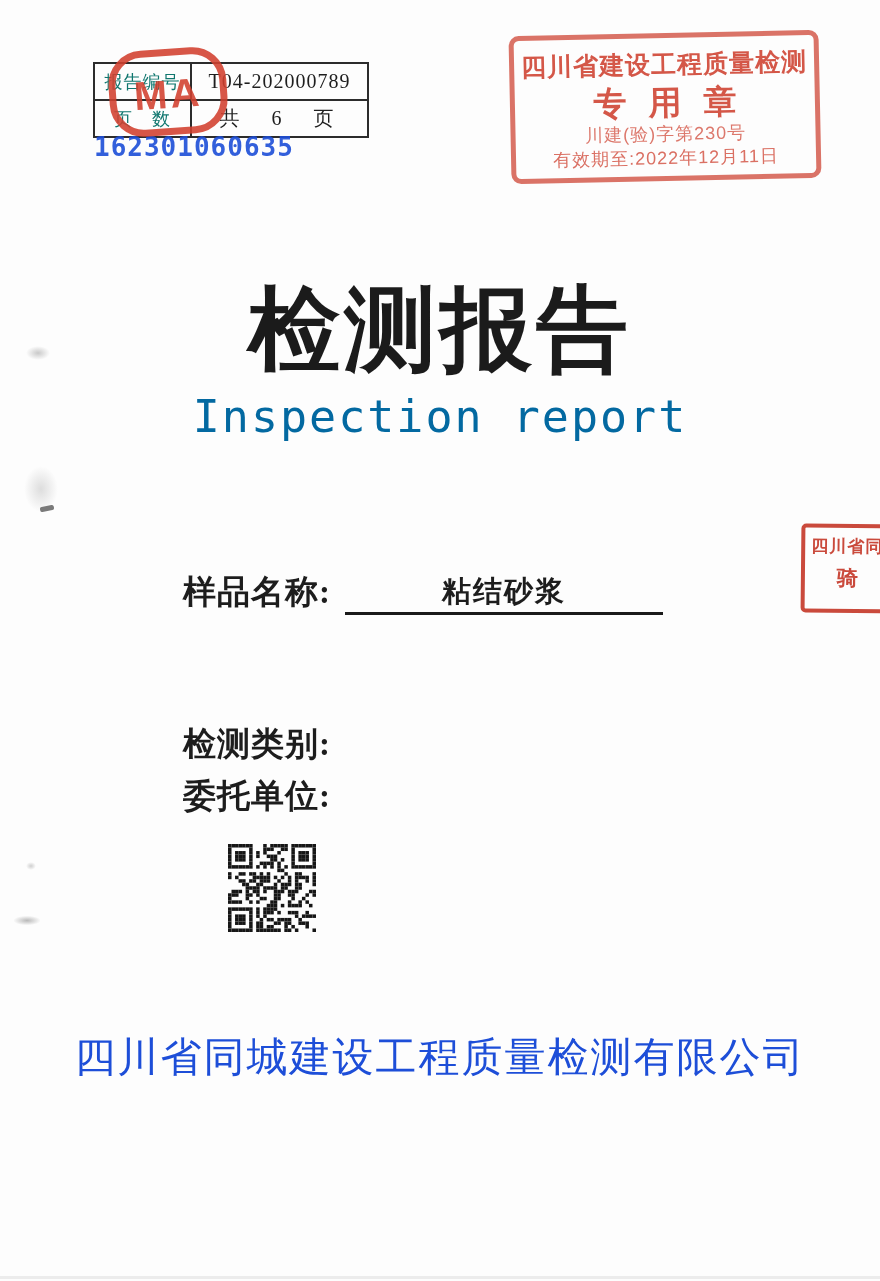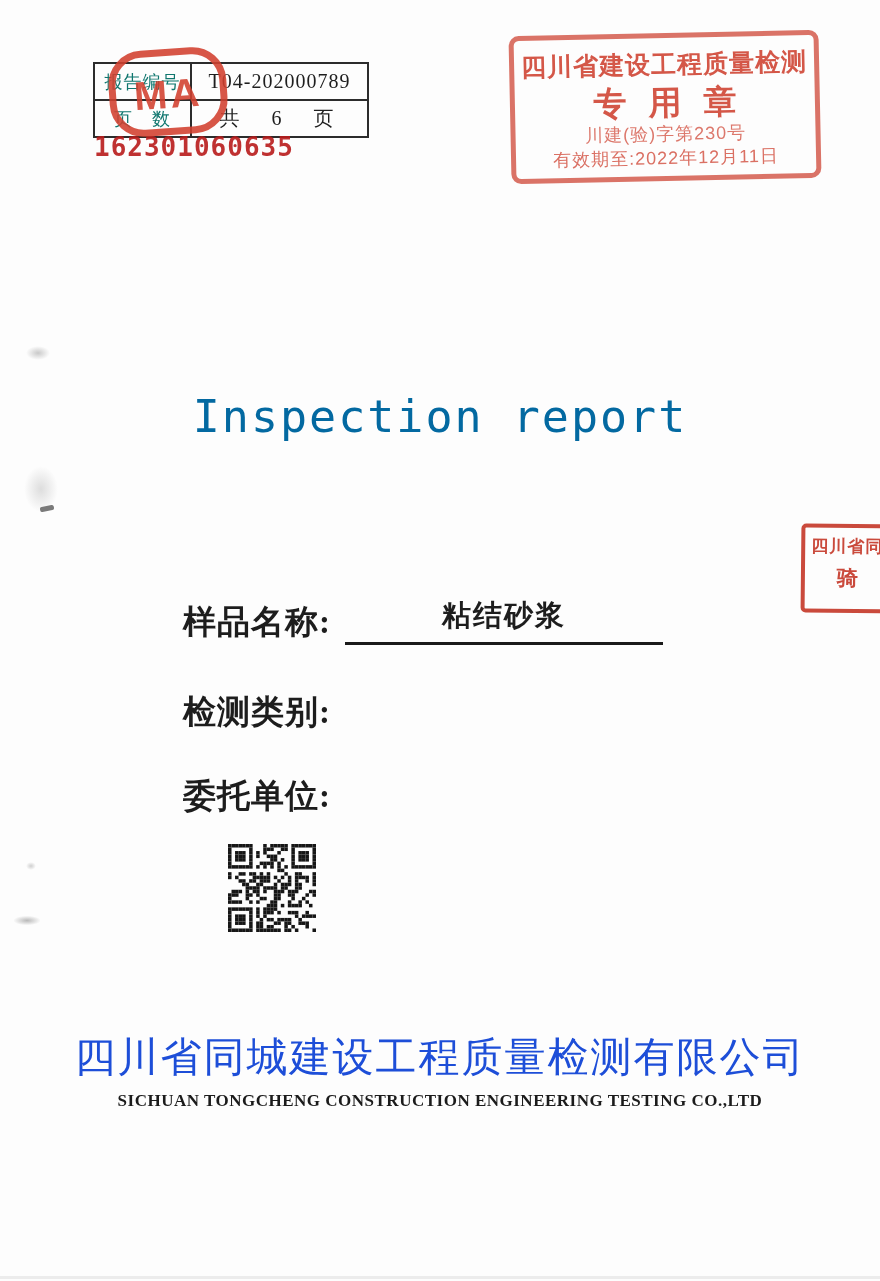--- a/index.html
+++ b/index.html
@@ -21,21 +21,21 @@
   }
   .hdr-value{
     flex:1;display:flex;align-items:center;justify-content:center;
     font-family:"Liberation Serif",serif;font-size:20px;letter-spacing:1px;color:#1e1e1e;text-align:center;
   }
   .hdr-value.spread{letter-spacing:6px;}
   
   .serial{
     position:absolute;left:94px;top:132px;
     font-family:"DejaVu Sans Mono",monospace;font-weight:bold;
-    font-size:26px;letter-spacing:1px;color:#b91c1c;opacity:.9;
+    font-size:26px;letter-spacing:1px;color:#1d4ed8;opacity:.9;
   }
   
   .cma{
     position:absolute;left:109px;top:49px;width:104px;height:72px;
     border:7px solid #d2402f;border-radius:34px;transform:rotate(-4deg);
     opacity:.88;display:flex;align-items:center;justify-content:center;z-index:5;
   }
   .cma-text{
     color:#d2402f;font-weight:900;font-size:40px;letter-spacing:3px;
     font-family:"Liberation Sans",sans-serif;transform:translateY(2px);
@@ -69,23 +69,23 @@
   }
   
   .field{position:absolute;left:183px;display:flex;align-items:flex-end;}
   .field-label{
     width:152px;font-family:"Liberation Serif",serif;font-weight:bold;
     font-size:33px;letter-spacing:1px;color:#1d1d1d;white-space:nowrap;
   }
   .field-line{
     width:318px;margin-left:10px;border-bottom:3px solid #1a1a1a;
     text-align:center;font-family:"Liberation Serif",serif;font-weight:bold;
-    font-size:29px;color:#1d1d1d;padding-bottom:6px;letter-spacing:2px;white-space:nowrap;
-  }
-  .f1{top:596px;} .f2{top:690px;} .f3{top:774px;}
+    font-size:29px;color:#1d1d1d;letter-spacing:2px;white-space:nowrap;
+  }
+  .f1{top:570px;} .f2{top:722px;} .f3{top:774px;}
   
   .qr{position:absolute;left:228px;top:844px;width:88px;height:88px;}
   
   .footer{position:absolute;left:0;top:1030px;width:100%;text-align:center;}
   .company-zh{
     font-family:"Liberation Serif",serif;font-size:41px;color:#1d4ed8;
     letter-spacing:2px;white-space:nowrap;
   }
   .company-en{
     font-family:"Liberation Serif",serif;font-weight:bold;font-size:17px;
@@ -127,20 +127,21 @@
     <div class="cert-l2">专用章</div>
     <div class="cert-l3">川建(验)字第230号</div>
     <div class="cert-l4">有效期至:2022年12月11日</div>
   </div>
 
   <div class="riding">
     <div class="riding-l1">四川省同城</div>
     <div class="riding-l2">骑</div>
   </div>
 
+  <div class="title-zh">检测报告</div>
   <div class="title-en">Inspection report</div>
 
   <div class="field f1">
     <div class="field-label">样品名称:</div>
     <div class="field-line">粘结砂浆</div>
   </div>
   <div class="field f2">
     <div class="field-label">检测类别:</div>
   </div>
   <div class="field f3">
@@ -449,21 +450,20 @@
         <rect x="45.76" y="84.48" width="3.52" height="3.52" fill="#161616"></rect>
         <rect x="49.28" y="84.48" width="3.52" height="3.52" fill="#161616"></rect>
         <rect x="56.32" y="84.48" width="3.52" height="3.52" fill="#161616"></rect>
         <rect x="59.84" y="84.48" width="3.52" height="3.52" fill="#161616"></rect>
         <rect x="66.88" y="84.48" width="3.52" height="3.52" fill="#161616"></rect>
         <rect x="84.48" y="84.48" width="3.52" height="3.52" fill="#161616"></rect>
       </svg></div>
 
   <div class="footer">
     <div class="company-zh">四川省同城建设工程质量检测有限公司</div>
-    <div class="company-en">SICHUAN TONGCHENG CONSTRUCTION ENGINEERING TESTING CO.,LTD</div>
   </div>
 
   <div class="smudge s1"></div>
   <div class="smudge s2"></div>
   <div class="smudge s3"></div>
   <div class="smudge s4"></div>
   <div class="smudge s5"></div>
   <div class="bottom-edge"></div>
 
 </div>

